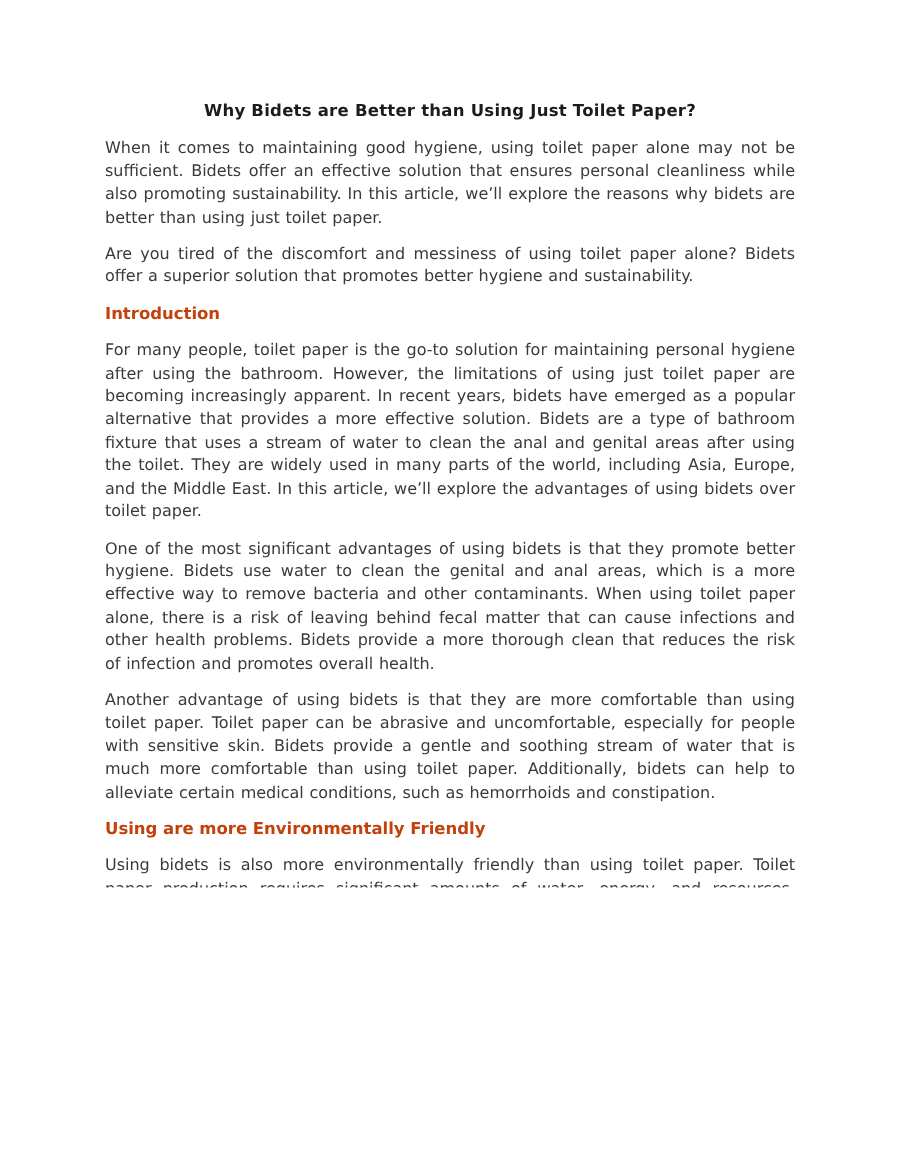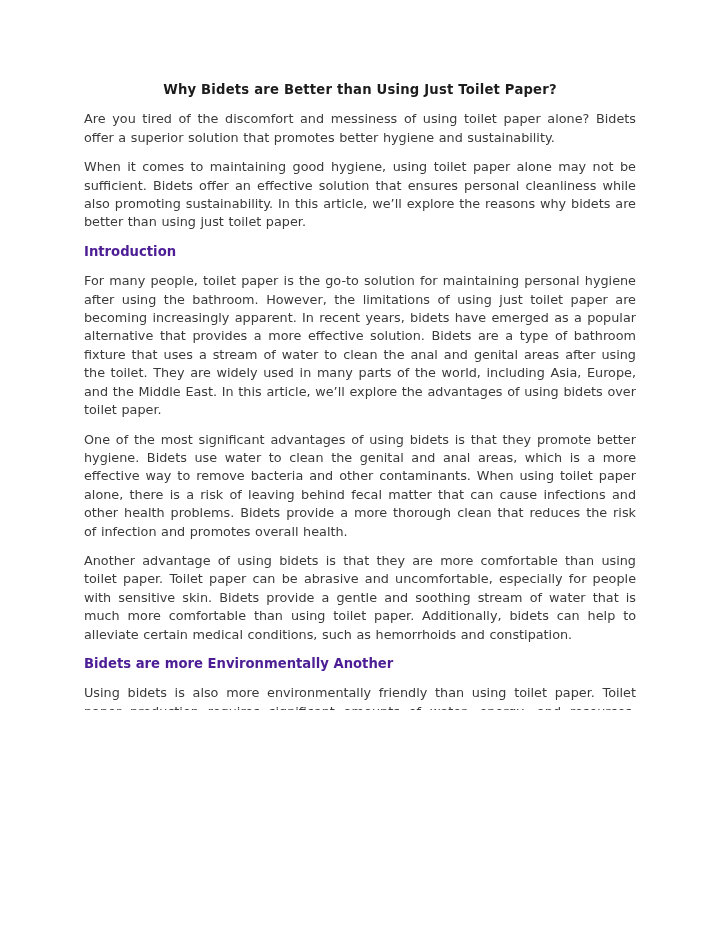--- a/index.html
+++ b/index.html
@@ -28,46 +28,46 @@
     font-weight: bold;
     color: #1c1c1c;
     text-align: center;
     letter-spacing: 0.2px;
   }
   .doc-heading {
     margin: 0 0 11px 0;
     font-size: 13.2px;
     line-height: 18.4px;
     font-weight: bold;
-    color: #4c1d95;
+    color: #c2410c;
     text-align: left;
   }
   .doc-paragraph {
     margin: 0 0 11px 0;
     text-align: justify;
     text-justify: inter-word;
     word-spacing: 0.5px;
   }
 </style>
 </head>
 <body>
 
 <div class="page">
   <h1 class="doc-title">Why Bidets are Better than Using Just Toilet Paper?</h1>
 
+  <p class="doc-paragraph">When it comes to maintaining good hygiene, using toilet paper alone may not be sufficient. Bidets offer an effective solution that ensures personal cleanliness while also promoting sustainability. In this article, we’ll explore the reasons why bidets are better than using just toilet paper.</p>
+
   <p class="doc-paragraph">Are you tired of the discomfort and messiness of using toilet paper alone? Bidets offer a superior solution that promotes better hygiene and sustainability.</p>
-
-  <p class="doc-paragraph">When it comes to maintaining good hygiene, using toilet paper alone may not be sufficient. Bidets offer an effective solution that ensures personal cleanliness while also promoting sustainability. In this article, we’ll explore the reasons why bidets are better than using just toilet paper.</p>
 
   <h2 class="doc-heading">Introduction</h2>
 
   <p class="doc-paragraph">For many people, toilet paper is the go-to solution for maintaining personal hygiene after using the bathroom. However, the limitations of using just toilet paper are becoming increasingly apparent. In recent years, bidets have emerged as a popular alternative that provides a more effective solution. Bidets are a type of bathroom fixture that uses a stream of water to clean the anal and genital areas after using the toilet. They are widely used in many parts of the world, including Asia, Europe, and the Middle East. In this article, we’ll explore the advantages of using bidets over toilet paper.</p>
 
 
   <p class="doc-paragraph">One of the most significant advantages of using bidets is that they promote better hygiene. Bidets use water to clean the genital and anal areas, which is a more effective way to remove bacteria and other contaminants. When using toilet paper alone, there is a risk of leaving behind fecal matter that can cause infections and other health problems. Bidets provide a more thorough clean that reduces the risk of infection and promotes overall health.</p>
 
 
   <p class="doc-paragraph">Another advantage of using bidets is that they are more comfortable than using toilet paper. Toilet paper can be abrasive and uncomfortable, especially for people with sensitive skin. Bidets provide a gentle and soothing stream of water that is much more comfortable than using toilet paper. Additionally, bidets can help to alleviate certain medical conditions, such as hemorrhoids and constipation.</p>
 
-  <h2 class="doc-heading">Bidets are more Environmentally Another</h2>
+  <h2 class="doc-heading">Using are more Environmentally Friendly</h2>
 
   <p class="doc-paragraph">Using bidets is also more environmentally friendly than using toilet paper. Toilet paper production requires significant amounts of water, energy, and resources. Additionally, toilet paper is often made from trees, which contributes to deforestation and other environmental problems. Bidets use minimal amounts of</p>
 </div>
 
 </body></html>

